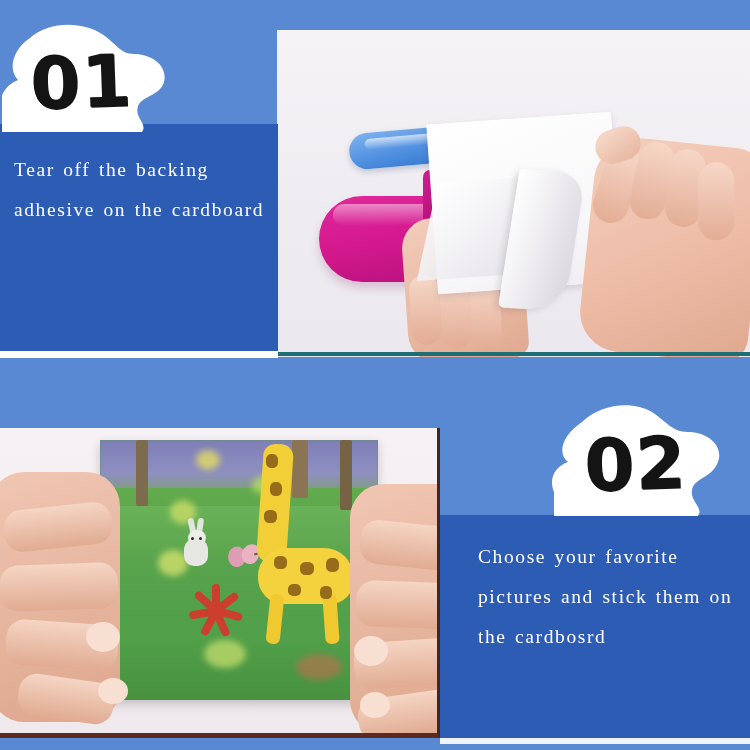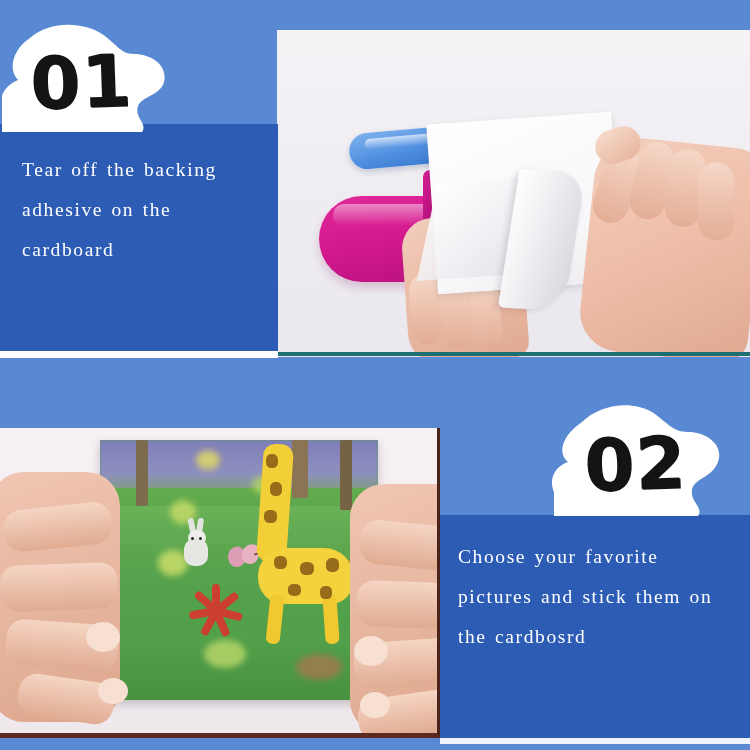--- a/index.html
+++ b/index.html
@@ -123,29 +123,29 @@
     background:linear-gradient(135deg,rgba(255,255,255,.9),rgba(225,222,230,.85));
     transform:rotate(-4deg) skewX(-16deg);
   }
 
   
   .text-block {
     position:absolute;
     background:#2d5cb5;
   }
   .step1-text { left:0; top:124px; width:278px; height:227px; }
-  .step2-text { left:440px; top:515px; width:310px; height:223px; }
+  .step2-text { left:440px; top:515px; width:310px; height:223px;padding-left:20px; }
 
   .caption {
     color:#ffffff;
     font-family:"Liberation Serif", serif;
     font-size:19.5px;
     line-height:40px;
     letter-spacing:1.6px;
-    padding:26px 12px 0 22px;
+    padding:26px 12px 0 14px;
     word-spacing:2px;
   }
   .step2-text .caption { padding:22px 10px 0 18px; }
 
   
   .badge { position:absolute; }
   .badge .blob { position:absolute; left:0; top:0; }
   .badge .num {
     position:absolute;
     color:#141414;

